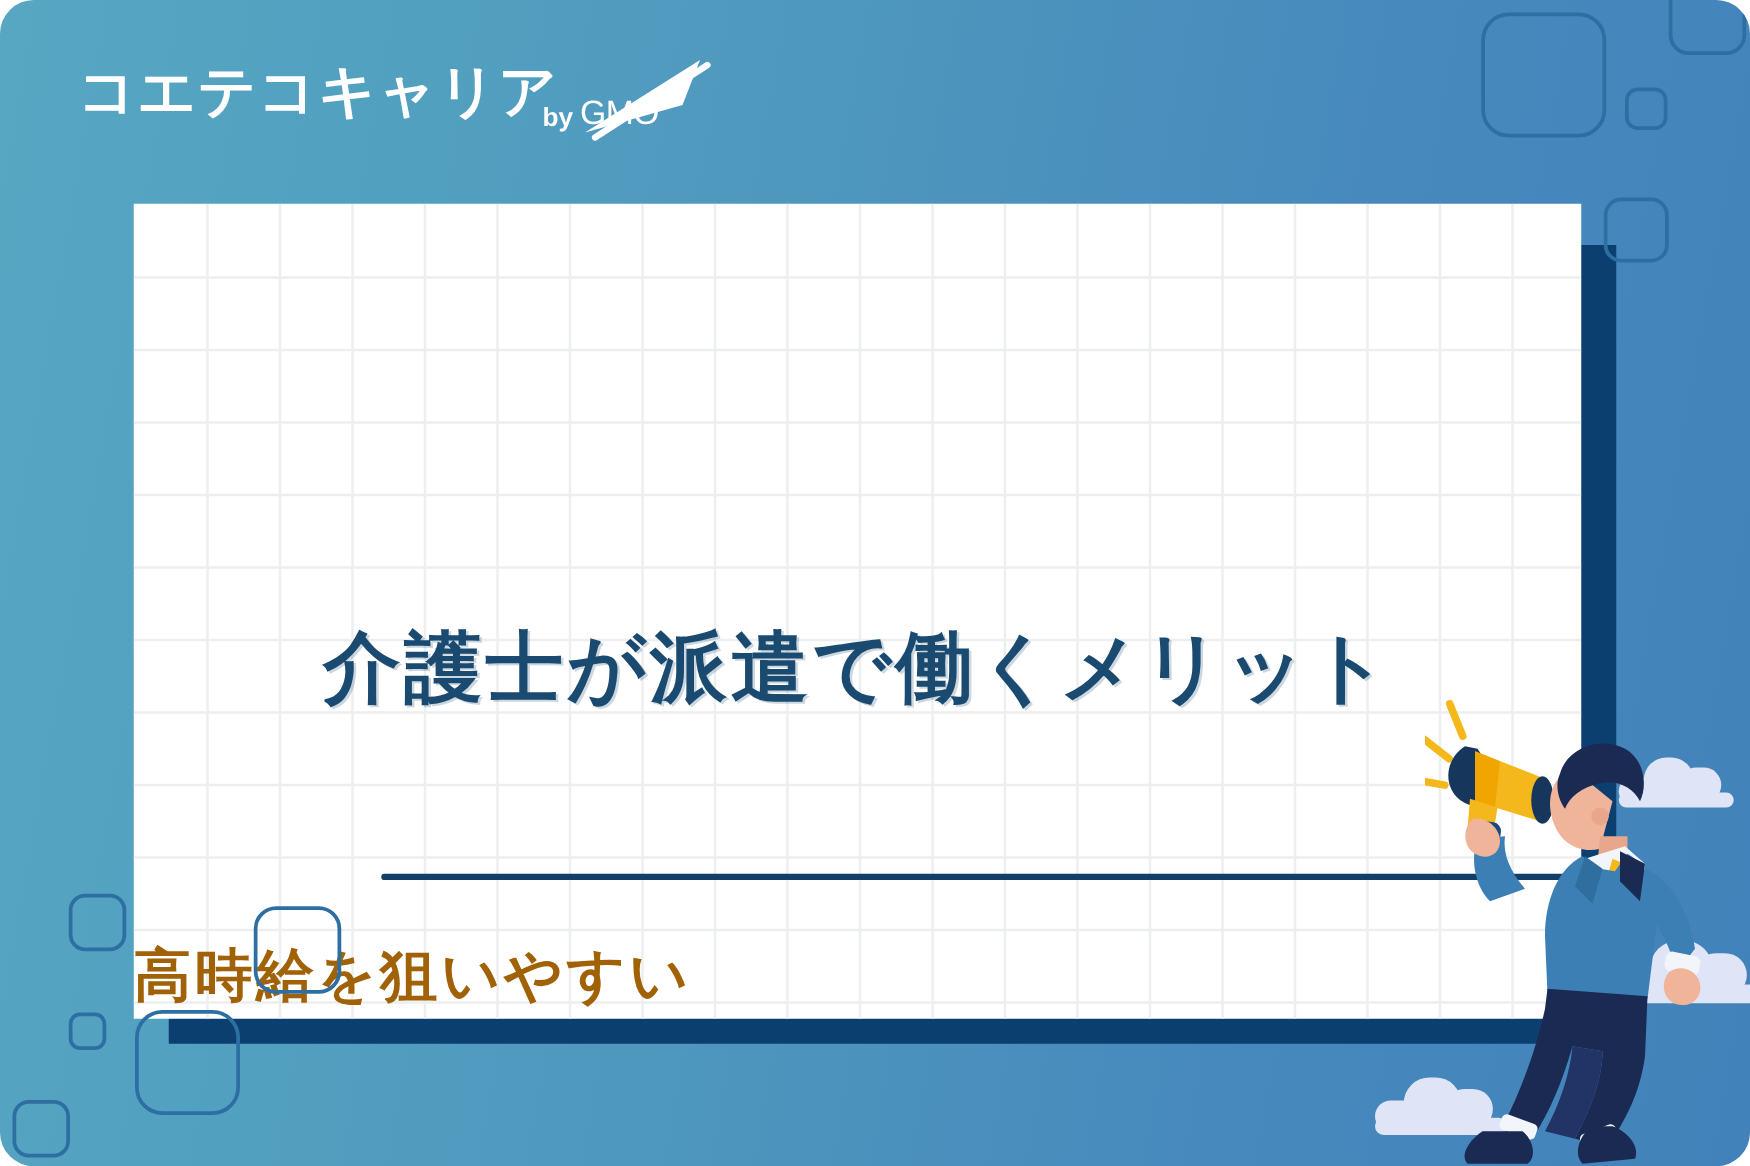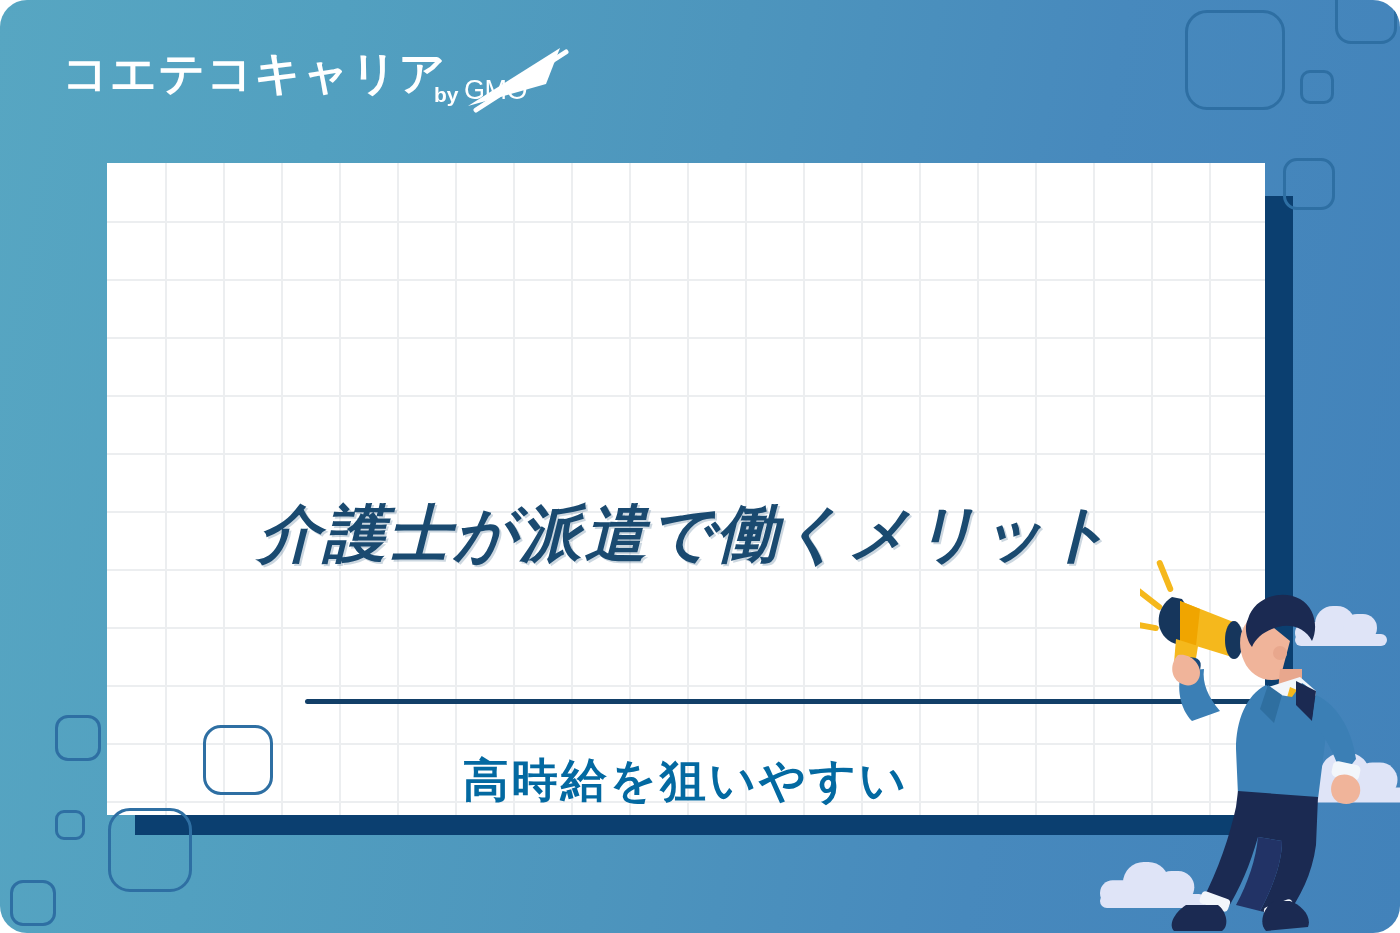--- a/index.html
+++ b/index.html
@@ -112,40 +112,38 @@
     top: 335px;
     text-align: center;
     font-size: 62px;
     font-weight: 700;
     color: #1a4a70;
     letter-spacing: 3px;
     line-height: 1.15;
     text-shadow: 2px 2px 0 rgba(21,74,112,0.22);
     font-family: "DejaVu Sans", "Liberation Sans", sans-serif;
     white-space: nowrap;
-    font-style: italic;
   }
   .divider {
     position: absolute;
     left: 198px;
     top: 536px;
     width: 973px;
     height: 5px;
     background: #123f68;
     border-radius: 3px;
   }
   .subhead {
     position: absolute;
     left: 0;
     right: 0;
     top: 590px;
-    text-align: center;
     font-size: 46px;
     font-weight: 700;
-    color: #0369a1;
+    color: #a16207;
     letter-spacing: 3px;
     line-height: 1.2;
     font-family: "DejaVu Sans", "Liberation Sans", sans-serif;
     white-space: nowrap;
   }
 
   
   .illus {
     position: absolute;
     left: 1140px;

